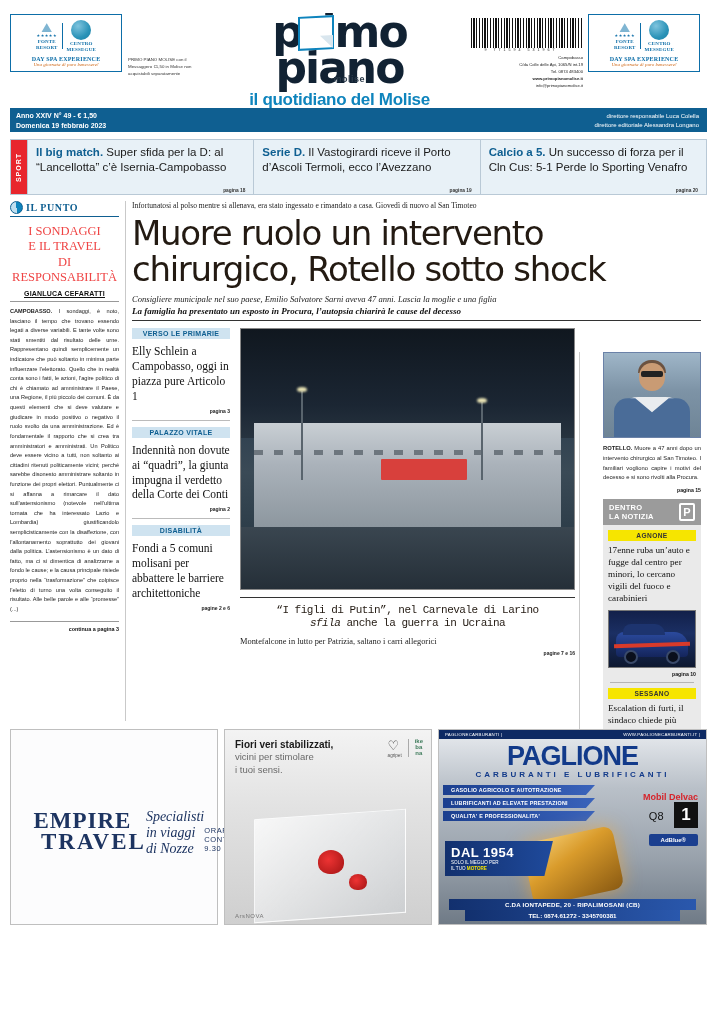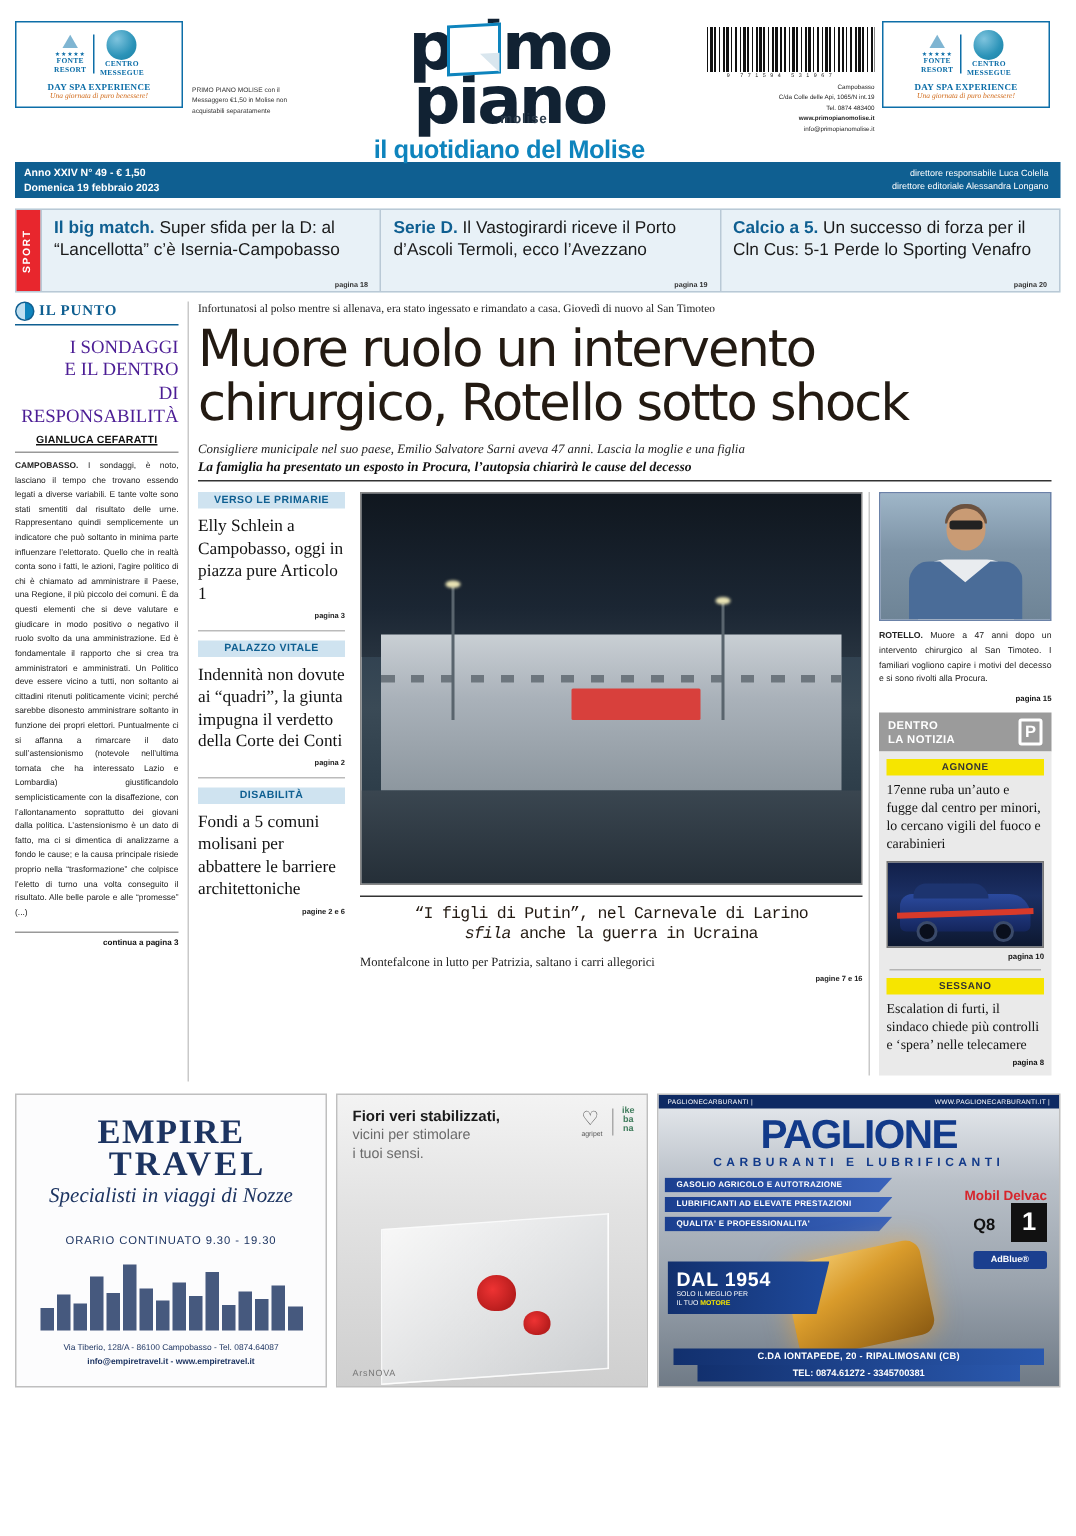--- a/index.html
+++ b/index.html
@@ -106,22 +106,22 @@
   .main { display: flex; margin-top: 6px; height: 520px; }
   .col-punto { width: 116px; padding-right: 6px; border-right: 1px solid #c9c9c9; }
   .punto-head { display: flex; align-items: center; gap: 3px; border-bottom: 1.5px solid #0f5f91; padding-bottom: 2px; }
   .punto-ring {
     width: 13px; height: 13px; border-radius: 50%;
     background: conic-gradient(#0e84bd 0 50%, #bfdff0 50% 100%);
     border: 1.5px solid #0f5f91;
   }
   .punto-label { font-family: "Liberation Serif", serif; font-size: 10px; font-weight: bold; color: #0f5f91; letter-spacing: .6px; }
   .punto-title {
-    font-family: "Liberation Serif", serif; text-align: right;
-    font-size: 12.5px; line-height: 1.22; margin-top: 7px; color: #4c1d95;
+    font-family: "Liberation Serif", serif; text-align: center;
+    font-size: 12.5px; line-height: 1.22; margin-top: 7px; color: #ef4444;
   }
   .punto-author {
     text-align: center; font-size: 7px; font-weight: bold; letter-spacing: .2px;
     text-decoration: underline; margin-top: 5px; padding-bottom: 4px;
     border-bottom: 1px solid #999; color: #111;
   }
   .punto-body {
     font-size: 5.6px; line-height: 1.72; text-align: justify;
     margin-top: 5px; color: #222; hyphens: auto;
   }
@@ -191,21 +191,21 @@
 
   .photo-caption {
     font-family: Liberation Mono, monospace; font-size: 11px; line-height: 1.22;
     letter-spacing: -.5px; margin-top: 7px; color: #231a12; border-top: 1.5px solid #333; padding-top: 6px; text-align: center;
   }
   .photo-caption i { font-style: italic; }
   .photo-sub {
     font-family: "Liberation Serif", serif; font-size: 8.4px; margin-top: 6px; color: #222;
   }
 
-  .rcol { width: 122px; padding-left: 6px; border-left: 1px solid #c9c9c9; }
+  .rcol { width: 122px; padding-left: 23px; border-left: 1px solid #c9c9c9; margin-top: 24px; }
   .portrait {
     width: 100%; height: 86px; border: 1px solid #6b82a8; overflow: hidden; position: relative;
     background: linear-gradient(180deg,#9fb6c8 0%,#7d93a6 45%,#6e8496 100%);
   }
   .pt-head { position:absolute; left:50%; top:12%; margin-left:-13px; width:26px; height:28px; border-radius:48%; background:#c99b74; }
   .pt-hair { position:absolute; left:50%; top:9%; margin-left:-14px; width:28px; height:13px; border-radius:14px 14px 0 0; background:#6b5240; }
   .pt-glass { position:absolute; left:50%; top:21%; margin-left:-11px; width:22px; height:6px; background:#222; border-radius:2px; }
   .pt-shirt { position:absolute; left:50%; bottom:0; margin-left:-32px; width:64px; height:48%; background:#e9ecef; border-radius:18px 18px 0 0; }
   .pt-jacket { position:absolute; left:50%; bottom:0; margin-left:-38px; width:76px; height:46%; background:#4a6c98; border-radius:14px 14px 0 0; clip-path: polygon(0 0,28% 0,50% 36%,72% 0,100% 0,100% 100%,0 100%); }
   .right-lead {
@@ -248,21 +248,21 @@
   .dn-car:before { content:""; position:absolute; left:10%; top:-32%; width:58%; height:44%; background:#1d346f; border-radius:8px 10px 0 0; }
   .dn-stripe { position:absolute; left:6%; bottom:36%; width:88%; height:4px; background:#d83a2a; transform: rotate(-2deg); }
   .dn-wheel { position:absolute; bottom:6%; width:14px; height:14px; border-radius:50%; background:#0a0f1c; border:2px solid #3a4a6a; }
   .dn-page { text-align: right; font-size: 5.2px; font-weight: bold; margin-top: 3px; color: #111; }
   .dn-rule { border-top: 1px solid #b5b5b5; margin: 5px 2px; }
 
   
   .ads { display: flex; gap: 6px; margin-top: 8px; height: 196px; }
   .ad-empire {
     width: 208px; border: 1px solid #bfbfbf; background: #fcfcfd;
-    display: flex; flex-direction: column; align-items: center; padding: 14px 8px 6px;
+    display: flex; flex-direction: row; align-items: center; padding: 14px 8px 6px;
   }
   .emp-title {
     font-family: "Liberation Serif", serif; font-weight: bold; color: #1d3461;
     font-size: 23px; line-height: .92; letter-spacing: 1px; text-align: center;
   }
   .emp-title .l2 { display: block; margin-left: 22px; letter-spacing: 2px; }
   .emp-script {
     font-family: "Liberation Serif", serif; font-style: italic; color: #1d3461;
     font-size: 14px; margin-top: 4px;
   }
@@ -313,21 +313,21 @@
   .pg-sub { text-align: center; font-size: 8px; letter-spacing: 3px; color: #123a8a; font-weight: bold; }
   .pg-bars { margin-top: 6px; padding-left: 4px; }
   .pg-bar {
     background: linear-gradient(90deg,#1b3f8f,#3a63bb); color: #fff; font-size: 5.4px;
     font-weight: bold; padding: 2px 8px; margin-bottom: 3px; width: 152px;
     clip-path: polygon(0 0, 100% 0, 94% 100%, 0 100%); letter-spacing: .2px;
   }
   .pg-brands { position: absolute; right: 8px; top: 62px; text-align: right; }
   .pg-mobil { font-size: 9px; font-weight: bold; color: #1a1a1a; }
   .pg-mobil span { color: #d6242b; }
-  .pg-q8 { display: inline-block; font-size: 11px; font-weight: bold; color: #111; margin-top: 4px; padding-left: 47px; }
+  .pg-q8 { display: inline-block; font-size: 11px; font-weight: normal; color: #111; margin-top: 4px; padding-left: 47px; }
   .pg-num1 {
     display: inline-block; width: 24px; height: 26px; background: #111; color: #fff;
     font-size: 17px; font-weight: bold; text-align: center; line-height: 26px; margin-left: 6px;
   }
   .pg-adblue {
     background: #1b3f8f; color: #fff; font-size: 6px; font-weight: bold;
     padding: 3px 12px; border-radius: 2px; display: inline-block; margin-top: 6px;
   }
   .pg-piston {
     position: absolute; left: 50%; top: 104px; margin-left: -46px; width: 92px; height: 64px;
@@ -456,21 +456,21 @@
 
   <div class="main">
 
     <div class="col-punto">
       <div class="punto-head">
         <div class="punto-ring"></div>
         <div class="punto-label">IL PUNTO</div>
       </div>
       <div class="punto-title">
         <div>I SONDAGGI</div>
-        <div>E IL DENTRO</div>
+        <div>E IL TRAVEL</div>
         <div>DI RESPONSABILITÀ</div>
       </div>
       <div class="punto-author">GIANLUCA CEFARATTI</div>
       <div class="punto-body"><b>CAMPOBASSO.</b><span> I sondaggi, è noto, lasciano il tempo che trovano essendo legati a diverse variabili. E tante volte sono stati smentiti dal risultato delle urne. Rappresentano quindi semplicemente un indicatore che può soltanto in minima parte influenzare l’elettorato. Quello che in realtà conta sono i fatti, le azioni, l’agire politico di chi è chiamato ad amministrare il Paese, una Regione, il più piccolo dei comuni. È da questi elementi che si deve valutare e giudicare in modo positivo o negativo il ruolo svolto da una amministrazione. Ed è fondamentale il rapporto che si crea tra amministratori e amministrati. Un Politico deve essere vicino a tutti, non soltanto ai cittadini ritenuti politicamente vicini; perché sarebbe disonesto amministrare soltanto in funzione dei propri elettori. Puntualmente ci si affanna a rimarcare il dato sull’astensionismo (notevole nell’ultima tornata che ha interessato Lazio e Lombardia) giustificandolo semplicisticamente con la disaffezione, con l’allontanamento soprattutto dei giovani dalla politica. L’astensionismo è un dato di fatto, ma ci si dimentica di analizzarne a fondo le cause; e la causa principale risiede proprio nella “trasformazione” che colpisce l’eletto di turno una volta conseguito il risultato. Alle belle parole e alle “promesse” (...)</span></div>
       <div class="punto-cont">continua a pagina 3</div>
     </div>
 
     <div class="col-main">
       <div class="kicker">Infortunatosi al polso mentre si allenava, era stato ingessato e rimandato a casa. Giovedì di nuovo al San Timoteo</div>
       <div class="headline">

